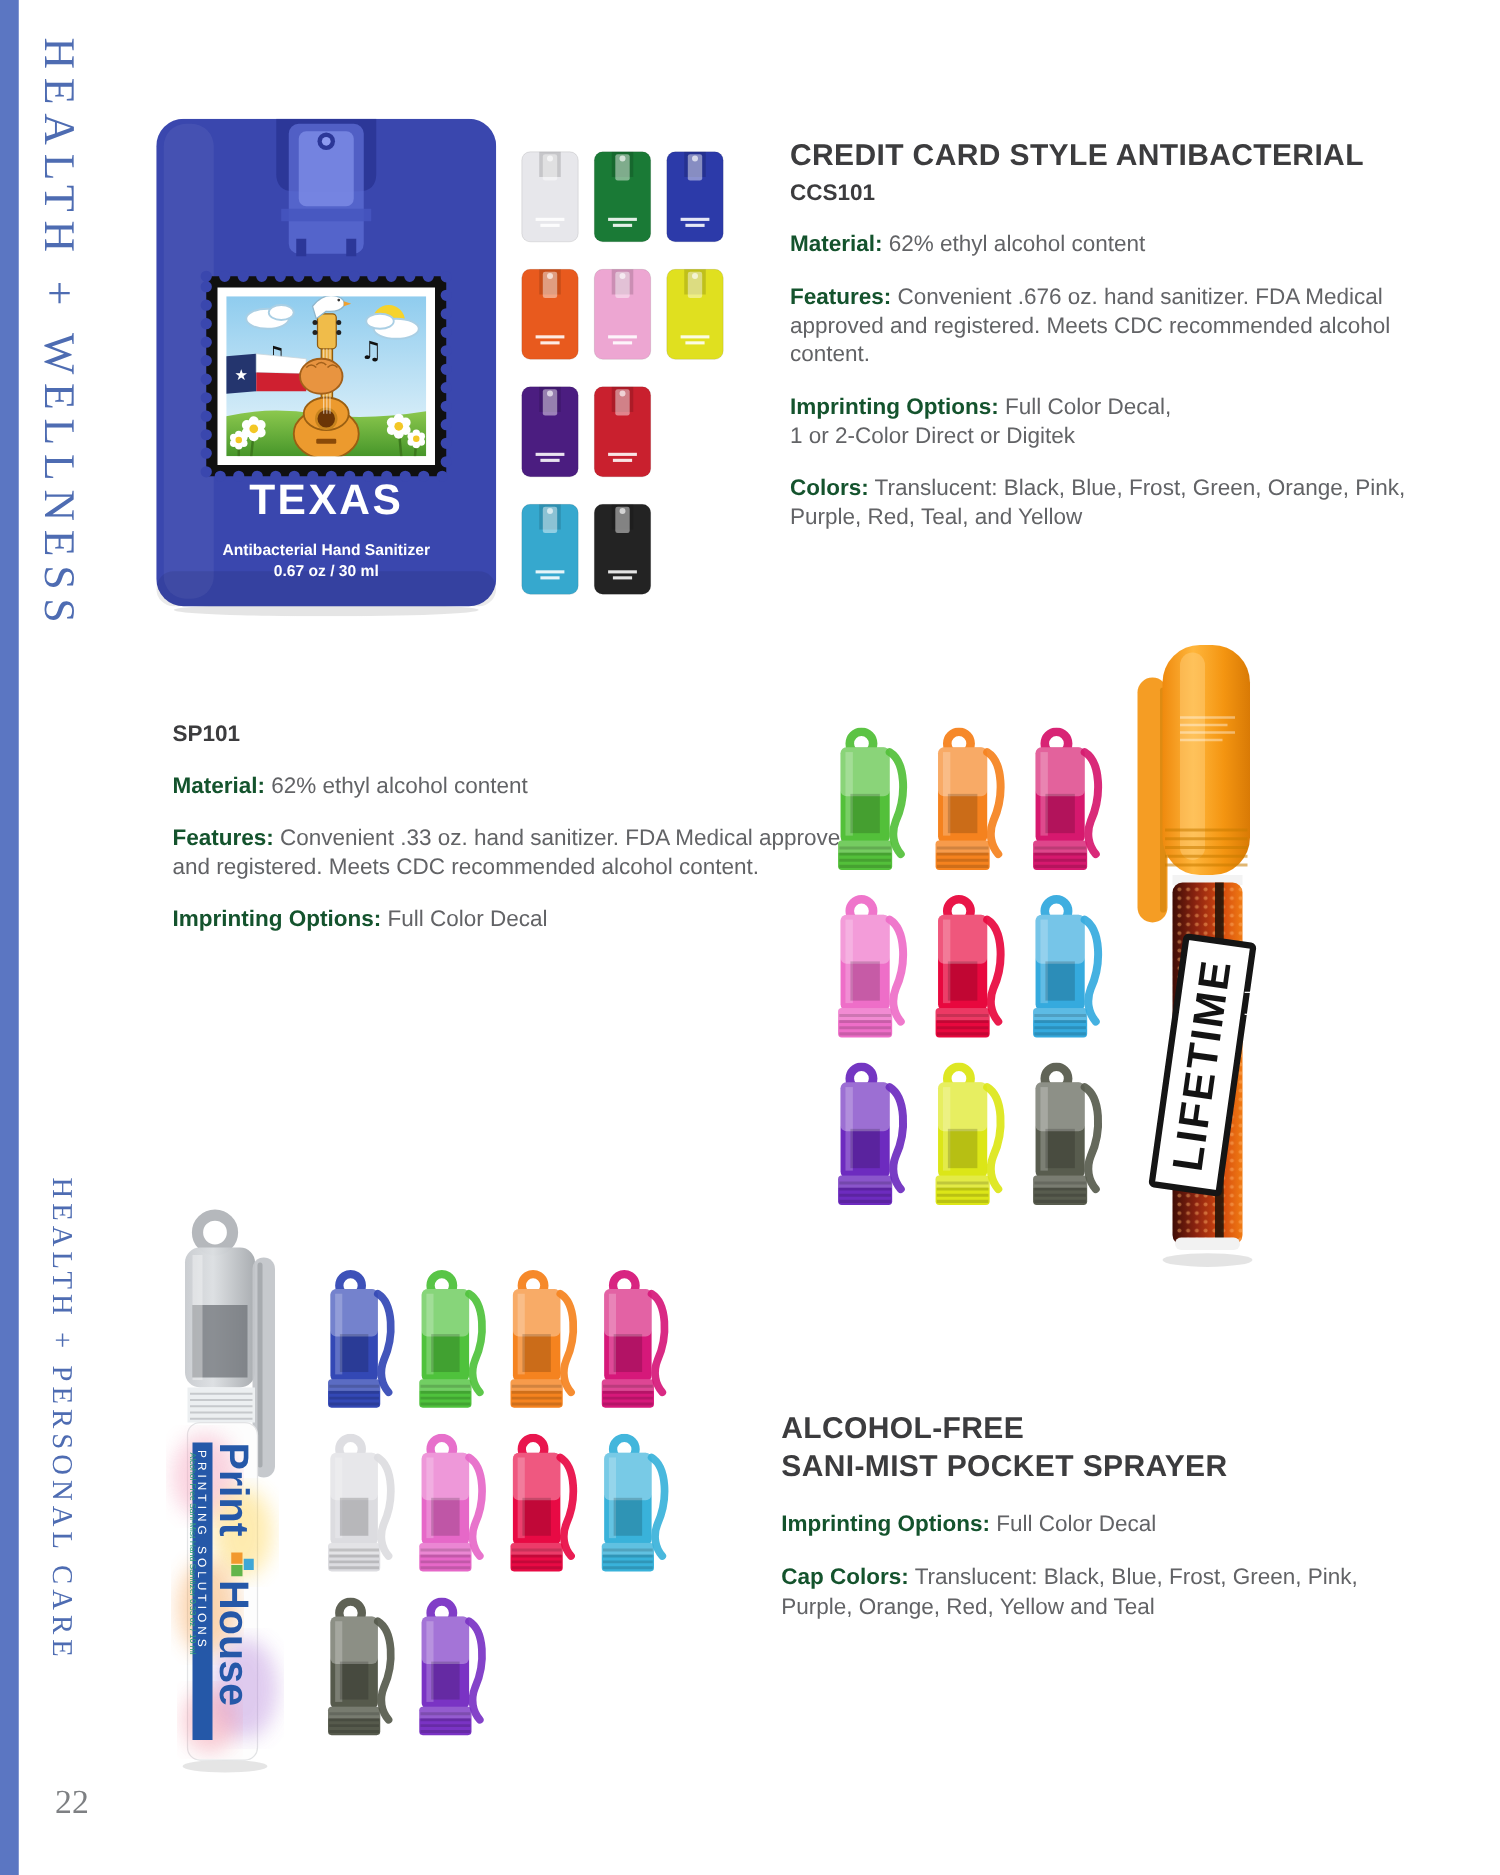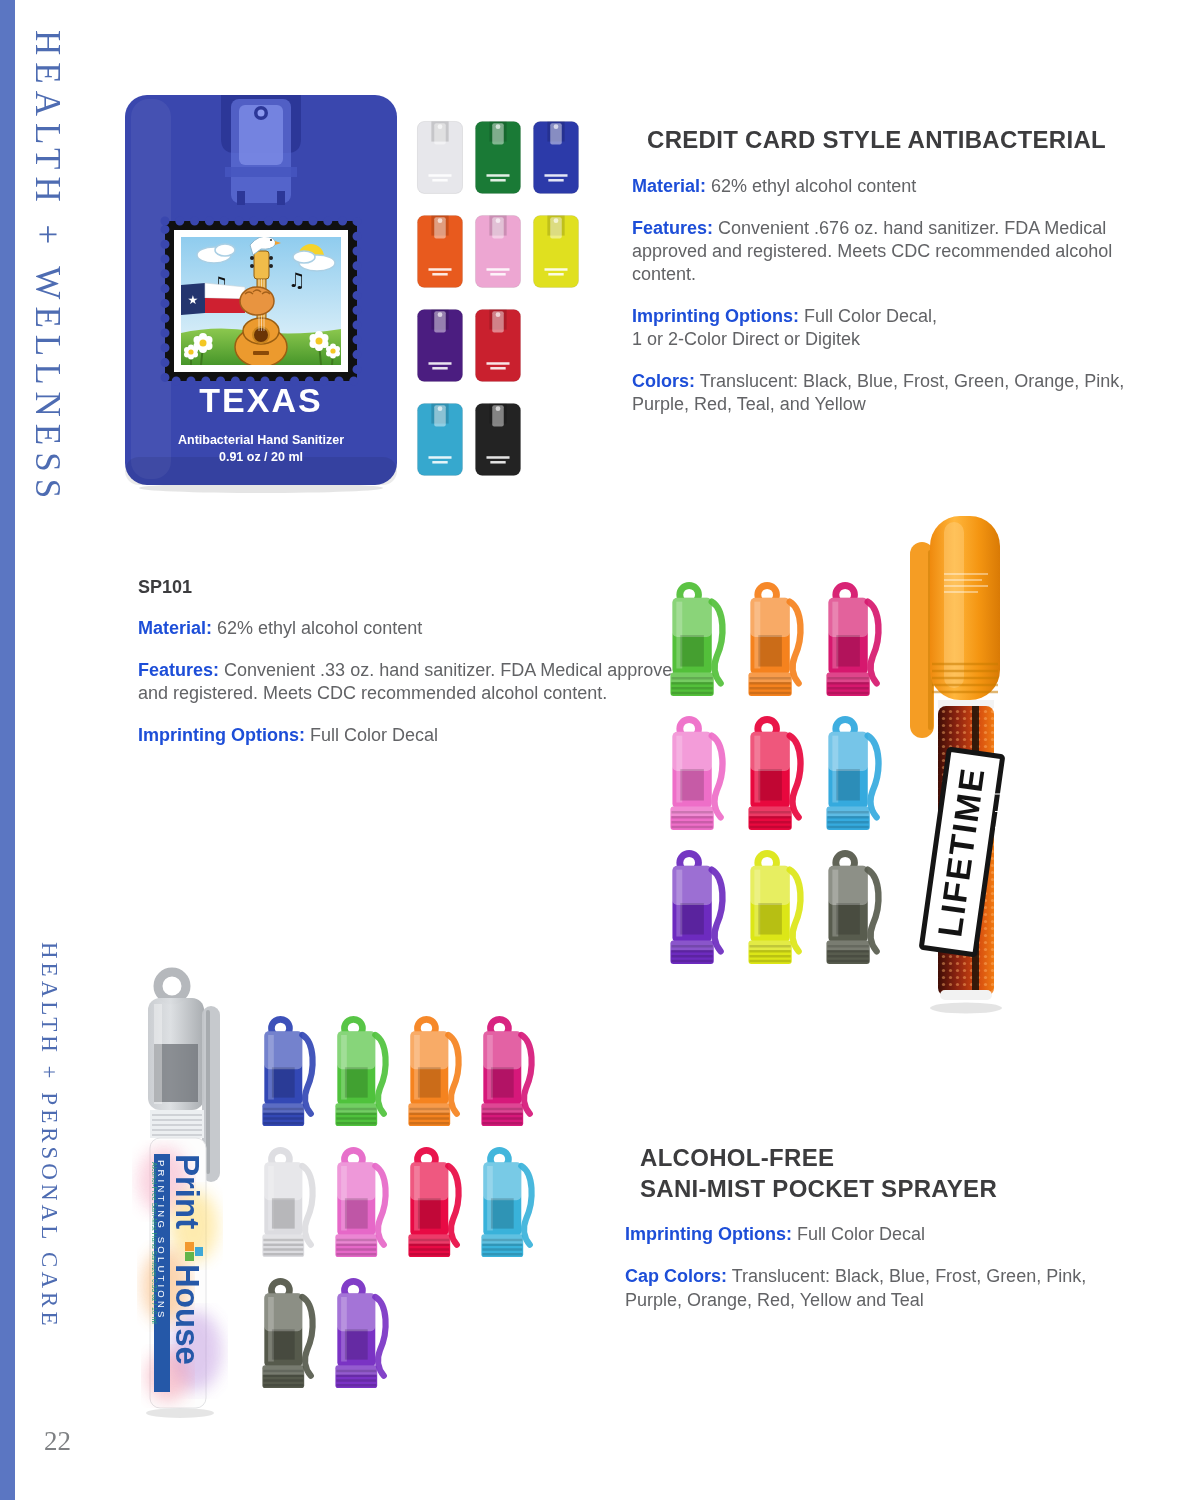--- a/index.html
+++ b/index.html
@@ -11,24 +11,24 @@
   .accent-bar{position:absolute;left:0;top:0;width:15px;height:1500px;background:var(--bar,#5b76c2);}
   .side-label{position:absolute;writing-mode:vertical-rl;color:#4e6cb2;
               font-family:"Liberation Serif","DejaVu Serif",serif;white-space:nowrap;}
   .side-top{left:27px;top:30px;font-size:35px;letter-spacing:7px;}
   .side-bottom{left:36px;top:942px;font-size:23px;letter-spacing:4px;}
   .page-number{position:absolute;left:44px;top:1426px;font-family:"Liberation Serif","DejaVu Serif",serif;
                font-size:27px;color:#7e8083;}
 
   
   .info{position:absolute;}
-  .info h2{margin:15px;font-size:24px;line-height:1.28;color:#3c3c3e;letter-spacing:.3px;font-weight:700;}
+  .info h2{margin:0;font-size:24px;line-height:1.28;color:#3c3c3e;letter-spacing:.3px;font-weight:700;}
   .sku{font-size:18px;font-weight:700;color:#3c3c3e;margin-top:3px;}
   .spec{margin:19px 0 0 0;font-size:18px;line-height:1.28;color:#626366;}
-  .spec .lbl{font-weight:700;color:#1d4ed8;}
+  .spec .lbl{font-weight:700;color:#14532d;}
   .spec .txt{white-space:pre-line;}
   .info-1{left:632px;top:110px;width:500px;}
   .info-2{left:138px;top:574px;width:545px;}
   .info-3{left:625px;top:1128px;width:470px;}
 
   
   .grid{position:absolute;display:grid;}
   .grid-ccs{left:416px;top:116px;grid-template-columns:repeat(3,48px);grid-auto-rows:80px;gap:14px 10px;}
   .grid-sp101{left:666px;top:582px;grid-template-columns:repeat(3,64px);grid-auto-rows:116px;gap:18px 14px;}
   .grid-sp107{left:260px;top:1016px;grid-template-columns:repeat(4,58px);grid-auto-rows:112px;gap:19px 15px;}
@@ -202,21 +202,21 @@
                 <circle cx="-4" cy="-2" r="3"></circle>
               <circle cx="0" cy="0" r="2.6" fill="#f3c725"></circle>
             </g>
           </g>
         </g>
       </g>
     </svg>
     <div class="hero-title">TEXAS</div>
     <div class="hero-sub">
       <div>Antibacterial Hand Sanitizer</div>
-      <div>0.91 oz / 20 ml</div>
+      <div>0.67 oz / 30 ml</div>
     </div>
   </figure>
 
   <div class="grid grid-ccs">
 
       <div class="swatch" style="--c: #e7e7eb; grid-row-start: 1; grid-column-start: 1;">
         <svg viewBox="0 0 50 82" preserveAspectRatio="xMidYMid meet">
           <rect class="cbody" x="1.5" y="5" width="47" height="75" rx="7"></rect>
           <rect class="crecess" x="16" y="5" width="18" height="21"></rect>
           <rect class="cmech" x="19" y="7" width="12" height="22" rx="2"></rect>
@@ -321,20 +321,21 @@
           <rect class="cmech" x="19" y="7" width="12" height="22" rx="2"></rect>
           <circle class="cdot" cx="25" cy="10.5" r="2.5"></circle>
           <rect class="clbl" x="13" y="60" width="24" height="2.6"></rect>
           <rect class="clbl" x="17" y="65" width="16" height="2.6"></rect>
         </svg>
       </div>
     </div>
 
   <section class="info info-1">
     <h2><span>CREDIT CARD STYLE ANTIBACTERIAL</span><br></h2>
+    <div class="sku">CCS101</div>
     <p class="spec"><span class="lbl">Material:</span> <span class="txt">62% ethyl alcohol content</span></p>
     <p class="spec"><span class="lbl">Features:</span> <span class="txt">Convenient .676 oz. hand sanitizer. FDA Medical approved and registered. Meets CDC recommended alcohol content.</span></p>
     <p class="spec"><span class="lbl">Imprinting Options:</span> <span class="txt">Full Color Decal,
 1 or 2-Color Direct or Digitek</span></p>
     <p class="spec"><span class="lbl">Colors:</span> <span class="txt">Translucent: Black, Blue, Frost, Green, Orange, Pink, Purple, Red, Teal, and Yellow</span></p>
   </section>
 
   <section class="info info-2">
     <div class="sku">SP101</div>
     <p class="spec"><span class="lbl">Material:</span> <span class="txt">62% ethyl alcohol content</span></p>

